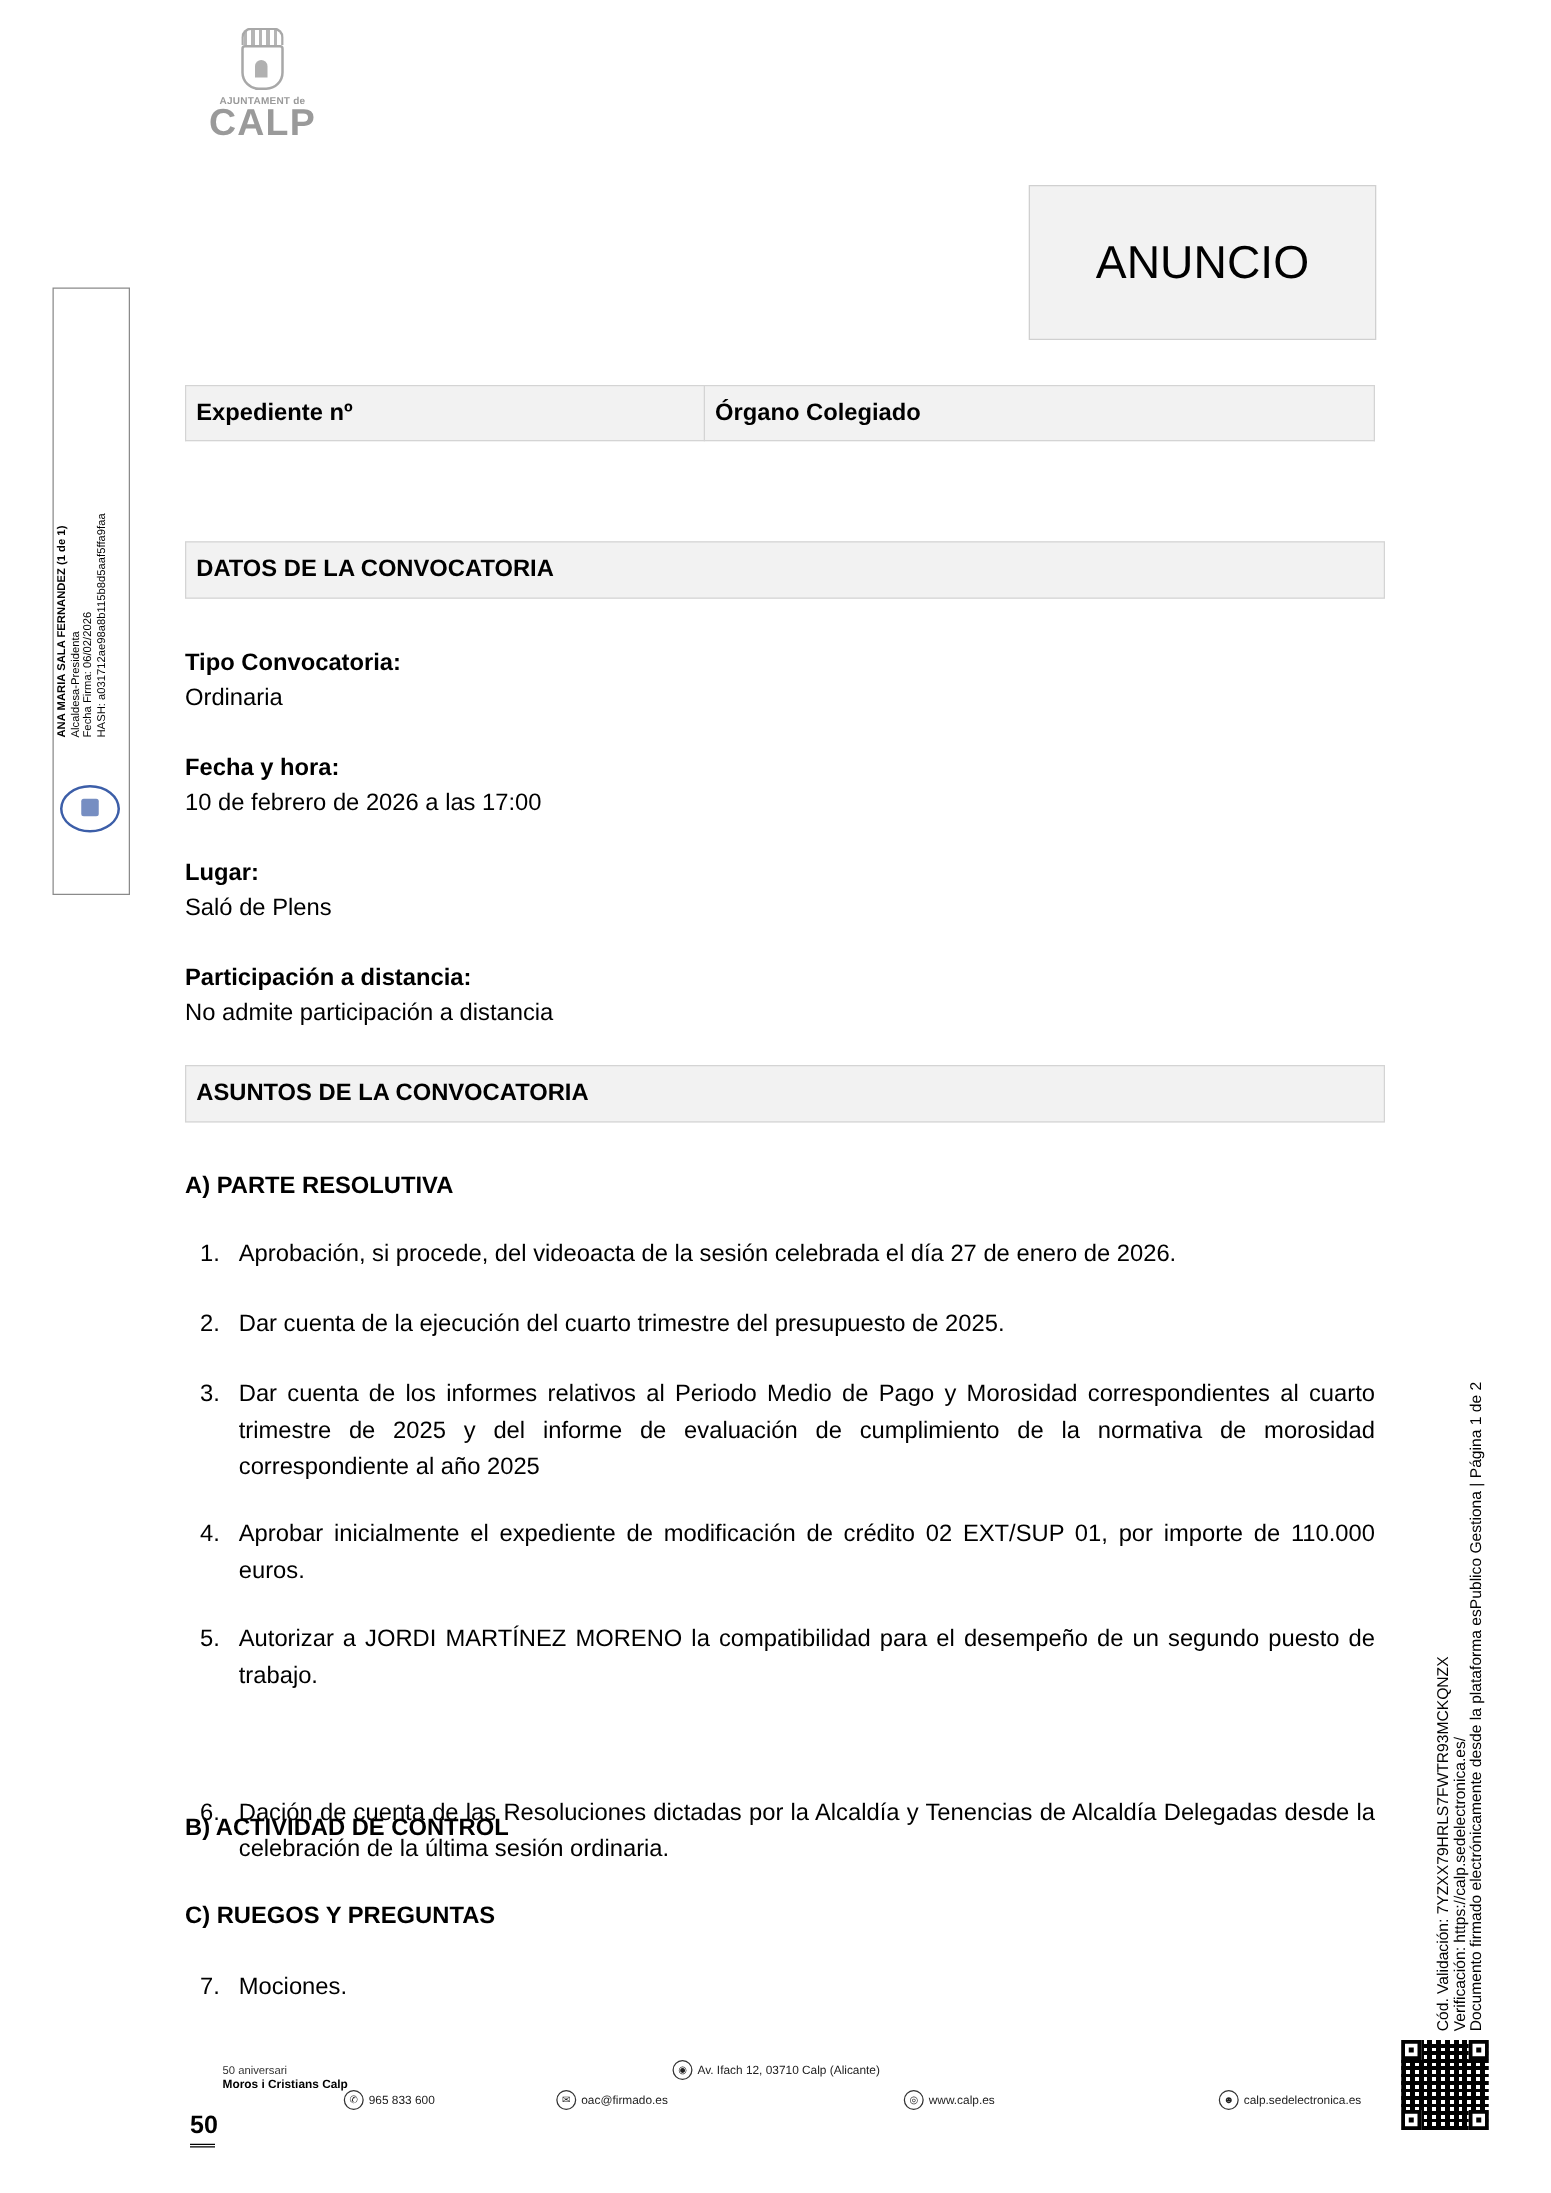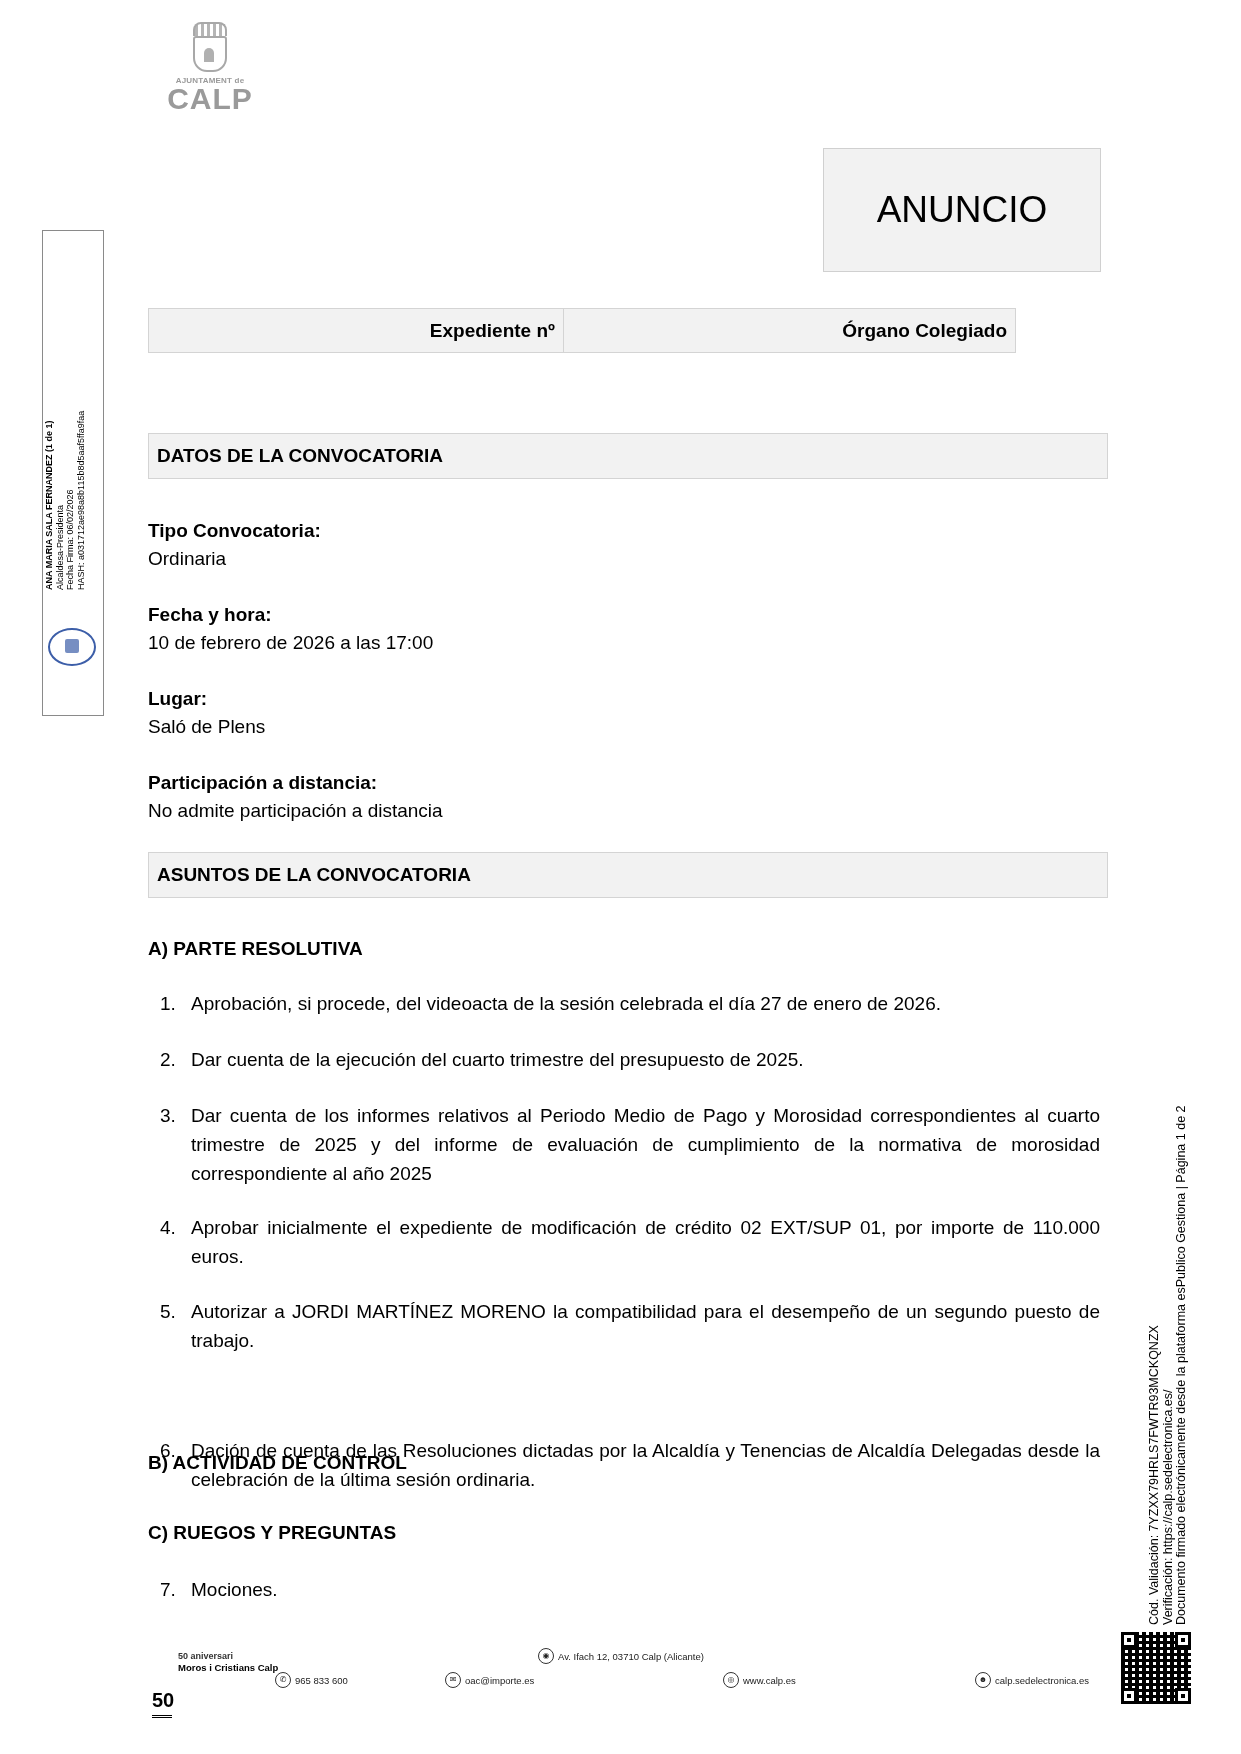--- a/index.html
+++ b/index.html
@@ -11,21 +11,21 @@
   .logo .crown { width:30px; height:12px; margin:0 auto; border:2px solid #a8a8a8; border-bottom:none; border-radius:8px 8px 0 0; background:repeating-linear-gradient(90deg,#b5b5b5 0 3px,#fff 3px 6px); }
   .logo .shield { width:30px; height:32px; margin:0 auto; border:2px solid #a8a8a8; border-radius:3px 3px 14px 14px; position:relative; background:#fff; }
   .logo .shield::after { content:""; position:absolute; left:9px; top:10px; width:10px; height:14px; background:#b0b0b0; border-radius:5px 5px 0 0; }
   .logo .small { font-size:8px; font-weight:bold; letter-spacing:0.2px; margin-top:4px; color:#9a9a9a; line-height:9px; }
   .logo .big { font-size:30px; font-weight:bold; line-height:28px; color:#9a9a9a; letter-spacing:1px; }
 
   
   .anuncio { position:absolute; left:823px; top:148px; width:276px; height:122px; background:#f2f2f2; border:1px solid #d0d0d0; display:flex; align-items:center; justify-content:center; font-size:37px; }
 
   
-  .info-table { position:absolute; left:148px; top:308px; width:868px; border-collapse:collapse;text-align:right; }
+  .info-table { position:absolute; left:148px; top:308px; width:952px; border-collapse:collapse; }
   .info-table td { border:1px solid #d4d4d4; font-size:19px; height:42px; padding:0 8px; vertical-align:middle; }
   .info-table tr.head td { background:#f2f2f2; font-weight:bold; height:43px; }
   .info-table td.c1 { width:398px; }
 
   .section-bar { position:absolute; left:148px; width:950px; height:44px; background:#f2f2f2; border:1px solid #d4d4d4; font-weight:bold; font-size:19px; display:flex; align-items:center; padding-left:8px; box-sizing:content-box; }
 
   .field { position:absolute; left:148px; font-size:19px; line-height:28px; }
   .field .label { font-weight:bold; display:block; }
   .field .value { display:block; }
 
@@ -47,21 +47,21 @@
 
   .qr { position:absolute; left:1121px; top:1632px; width:70px; height:72px; background:
         repeating-linear-gradient(0deg,#000 0 3px,#fff 3px 6px),
         repeating-linear-gradient(90deg,#000 0 4px,#fff 4px 7px); background-blend-mode:multiply; }
   .qr .finder { position:absolute; width:16px; height:16px; border:3px solid #000; background:#fff; box-sizing:border-box; }
   .qr .finder::after { content:""; position:absolute; left:3px; top:3px; width:4px; height:4px; background:#000; }
 
   
   .footer-logo { position:absolute; left:152px; top:1651px; display:flex; align-items:flex-start; gap:6px; }
   .footer-logo .mark { width:20px; height:26px; font-size:20px; font-weight:bold; line-height:22px; border-bottom:3px double #000;margin-top:38px; }
-  .footer-logo .t1 { font-size:9px; color:#333; line-height:11px;font-weight:bold; }
+  .footer-logo .t1 { font-size:9px; color:#333; line-height:11px; }
   .footer-logo .t2 { font-size:9.5px; font-weight:bold; line-height:11px; }
   .fitem { position:absolute; display:flex; align-items:center; gap:4px; font-size:9.5px; color:#222; }
   .ficon { width:14px; height:14px; border:1px solid #333; border-radius:50%; display:inline-flex; align-items:center; justify-content:center; font-size:8px; line-height:1; }
 </style>
 </head>
 <body>
 
 <div class="logo">
   <div class="crown"></div>
   <div class="shield"></div>
@@ -171,21 +171,21 @@
 <div class="fitem" style="left:538px; top:1648px;">
   <span class="ficon">◉</span>
   <span>Av. Ifach 12, 03710 Calp (Alicante)</span>
 </div>
 <div class="fitem" style="left:275px; top:1672px;">
   <span class="ficon">✆</span>
   <span>965 833 600</span>
 </div>
 <div class="fitem" style="left:445px; top:1672px;">
   <span class="ficon">✉</span>
-  <span>oac@importe.es</span>
+  <span>oac@firmado.es</span>
 </div>
 <div class="fitem" style="left:723px; top:1672px;">
   <span class="ficon">◎</span>
   <span>www.calp.es</span>
 </div>
 <div class="fitem" style="left:975px; top:1672px;">
   <span class="ficon">☻</span>
   <span>calp.sedelectronica.es</span>
 </div>
 

